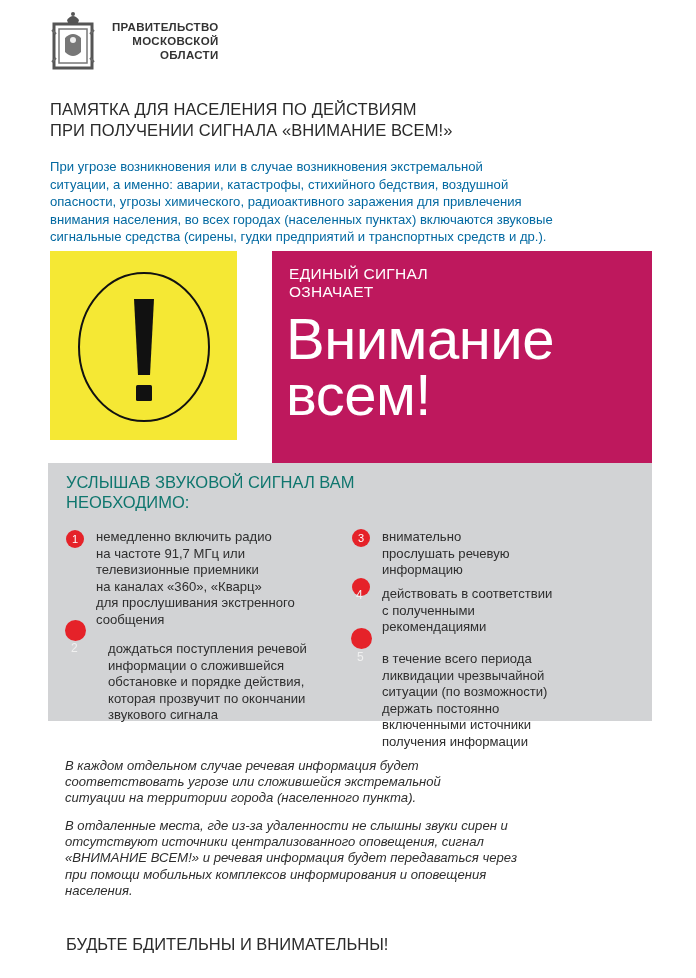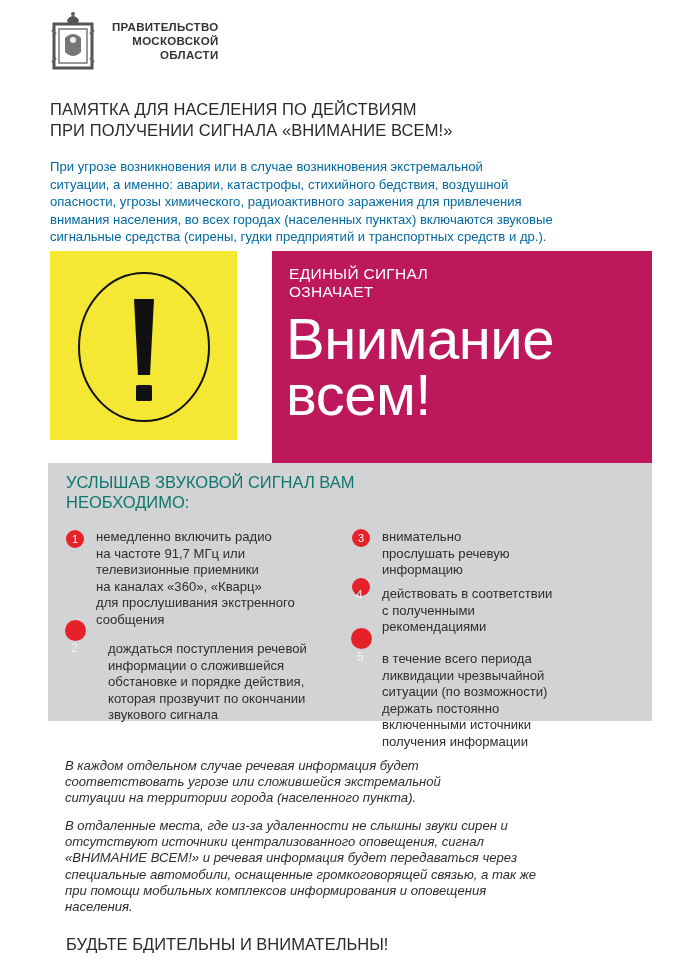--- a/index.html
+++ b/index.html
@@ -143,18 +143,17 @@
 <div class="para" style="top:758px;">
   <div>В каждом отдельном случае речевая информация будет</div>
   <div>соответствовать угрозе или сложившейся экстремальной</div>
   <div>ситуации  на территории города (населенного пункта).</div>
 </div>
 
 <div class="para" style="top:818px;">
   <div>В отдаленные места, где из-за удаленности не слышны звуки сирен и</div>
   <div>отсутствуют  источники централизованного оповещения, сигнал</div>
   <div>«ВНИМАНИЕ ВСЕМ!» и речевая информация будет передаваться через</div>
-  <div>специальные автомобили,  оснащенные громкоговорящей связью, а так же</div>
   <div>при помощи мобильных  комплексов информирования и оповещения</div>
   <div>населения.</div>
 </div>
 
 <div class="footer">БУДЬТЕ БДИТЕЛЬНЫ И  ВНИМАТЕЛЬНЫ!</div>
 
 </body></html>

